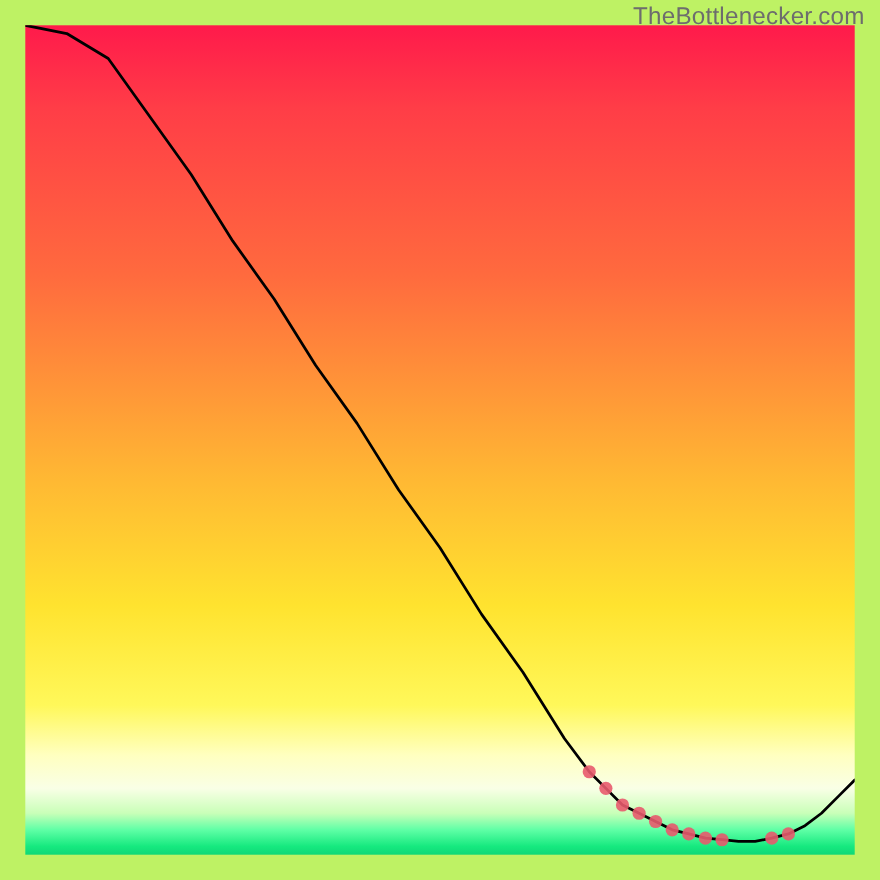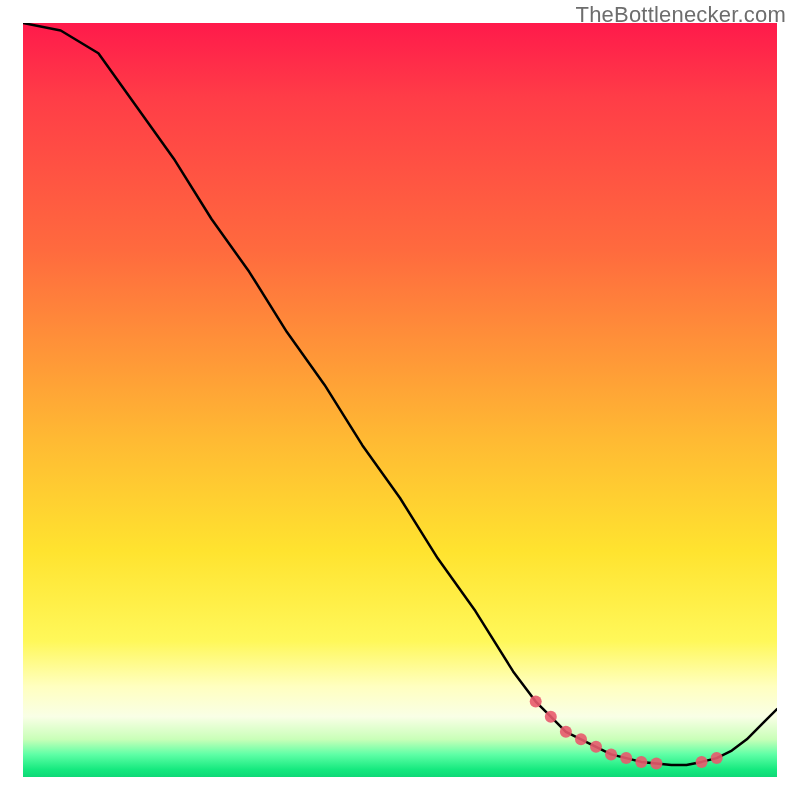--- a/index.html
+++ b/index.html
@@ -7,21 +7,21 @@
     padding: 0;
     width: 800px;
     height: 800px;
     background: #000;
     overflow: hidden;
   }
   .outer {
     position: relative;
     width: 800px;
     height: 800px;
-    background: #ffffff;
+    background: #bef264;
   }
   .watermark {
     position: absolute;
     top: 2px;
     right: 14px;
     font-family: Arial, Helvetica, sans-serif;
     font-size: 22px;
     color: #6d6d6d;
     letter-spacing: 0.2px;
     z-index: 5;

